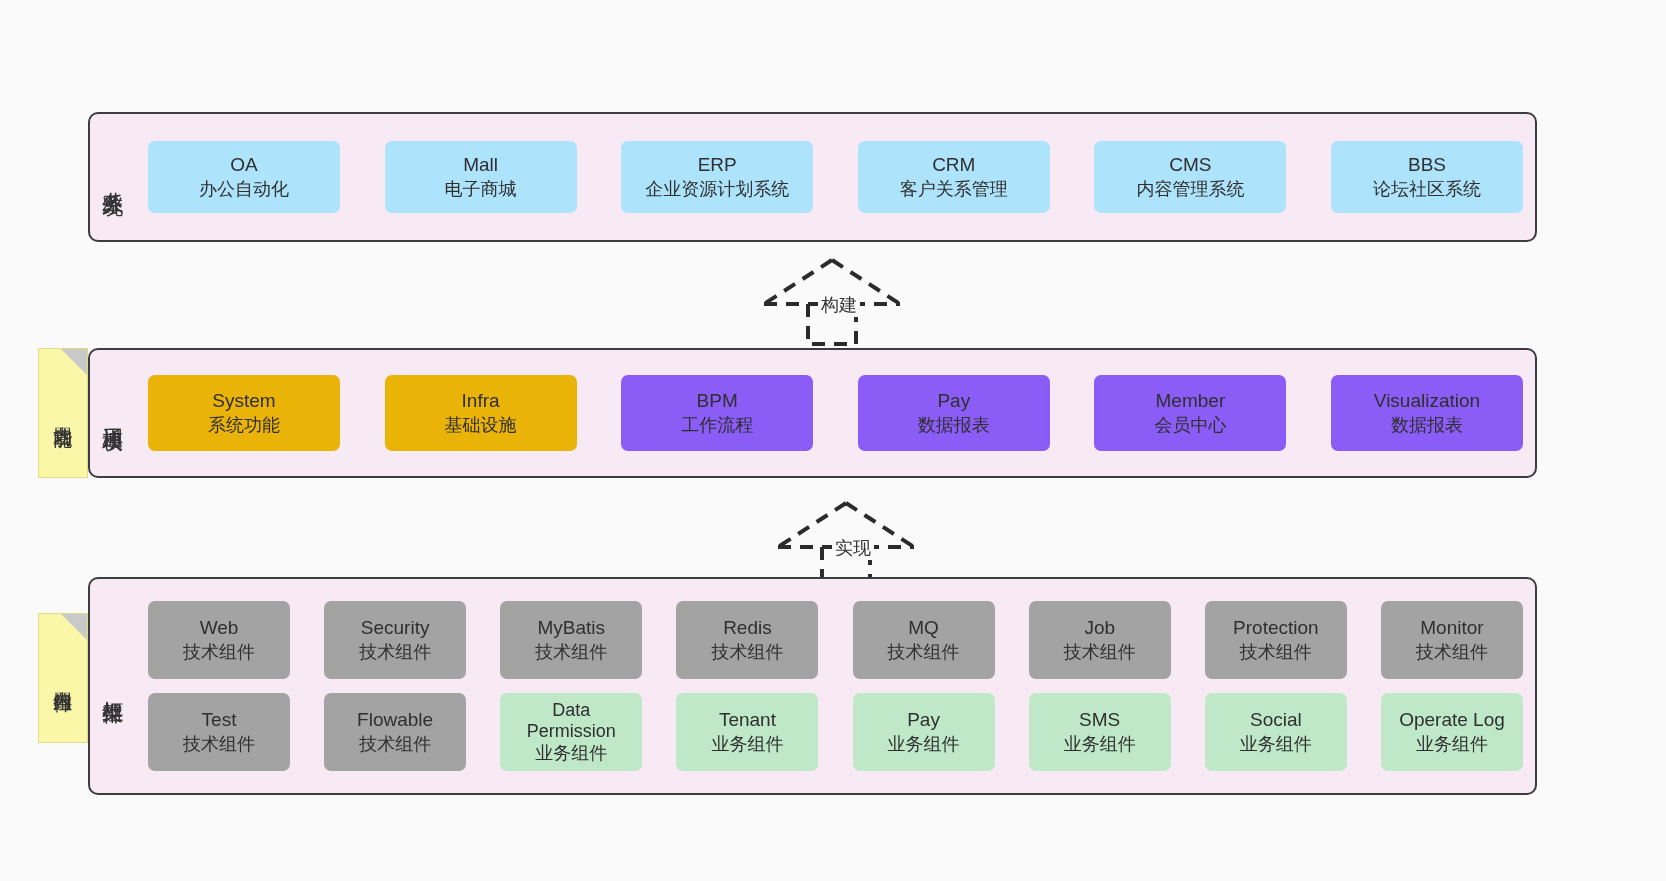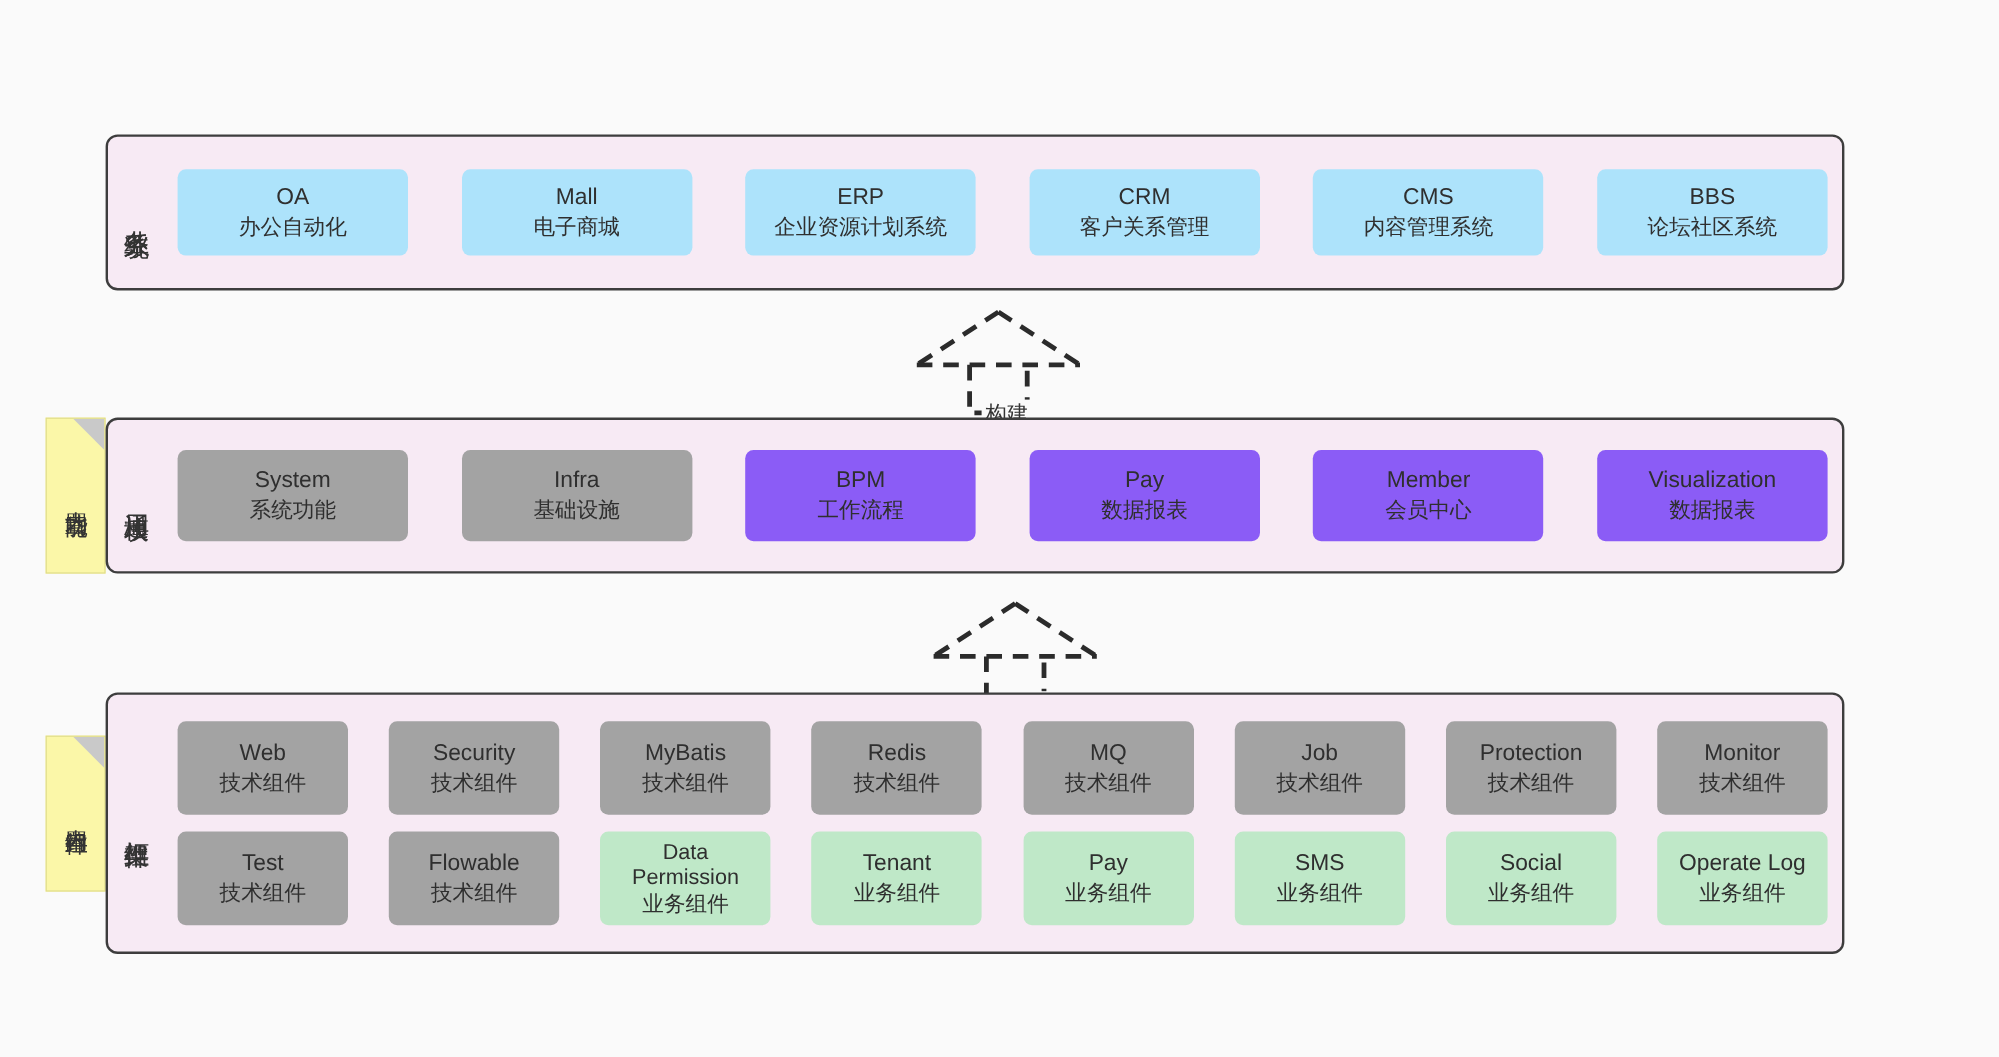--- a/index.html
+++ b/index.html
@@ -67,21 +67,21 @@
     text-align: center;
     font-size: 19px;
     line-height: 1.30;
     color: #2f2f2f;
     padding: 4px 6px;
   }
   .card .en { display: block; }
   .card .cn { display: block; font-size: 18px; }
 
   .c-blue  { background: #ade3fb; }
-  .c-red   { background: #a3a3a3; }
+  .c-red   { background: #eab308; }
   .c-pink  { background: #8b5cf6; }
   .c-green { background: #a3a3a3; }
   .c-lgreen{ background: #bfe8c8; }
 
   
   #layer-business {
     left: 88px; top: 112px; width: 1449px; height: 130px;
   }
   #layer-business .layer-body { gap: 0; }
   #row-business { display: flex; width: 100%; justify-content: space-between; }
@@ -140,21 +140,20 @@
   
   .arrow { position: absolute; }
   .arrow svg { display: block; overflow: visible; }
   .arrow-label {
     position: absolute;
     font-size: 18px;
     color: #333333;
     background: #fafafa;
     padding: 0 3px;
     white-space: nowrap;
-    margin-top: 40px;
   }
   #arrow-build { left: 756px; top: 258px; width: 152px; height: 88px; }
   #arrow-build .arrow-label { left: 62px; top: 35px; }
   #arrow-impl  { left: 770px; top: 501px; width: 152px; height: 88px; }
   #arrow-impl  .arrow-label { left: 62px; top: 35px; }
 </style>
 </head>
 <body>
 
 <div class="canvas">

